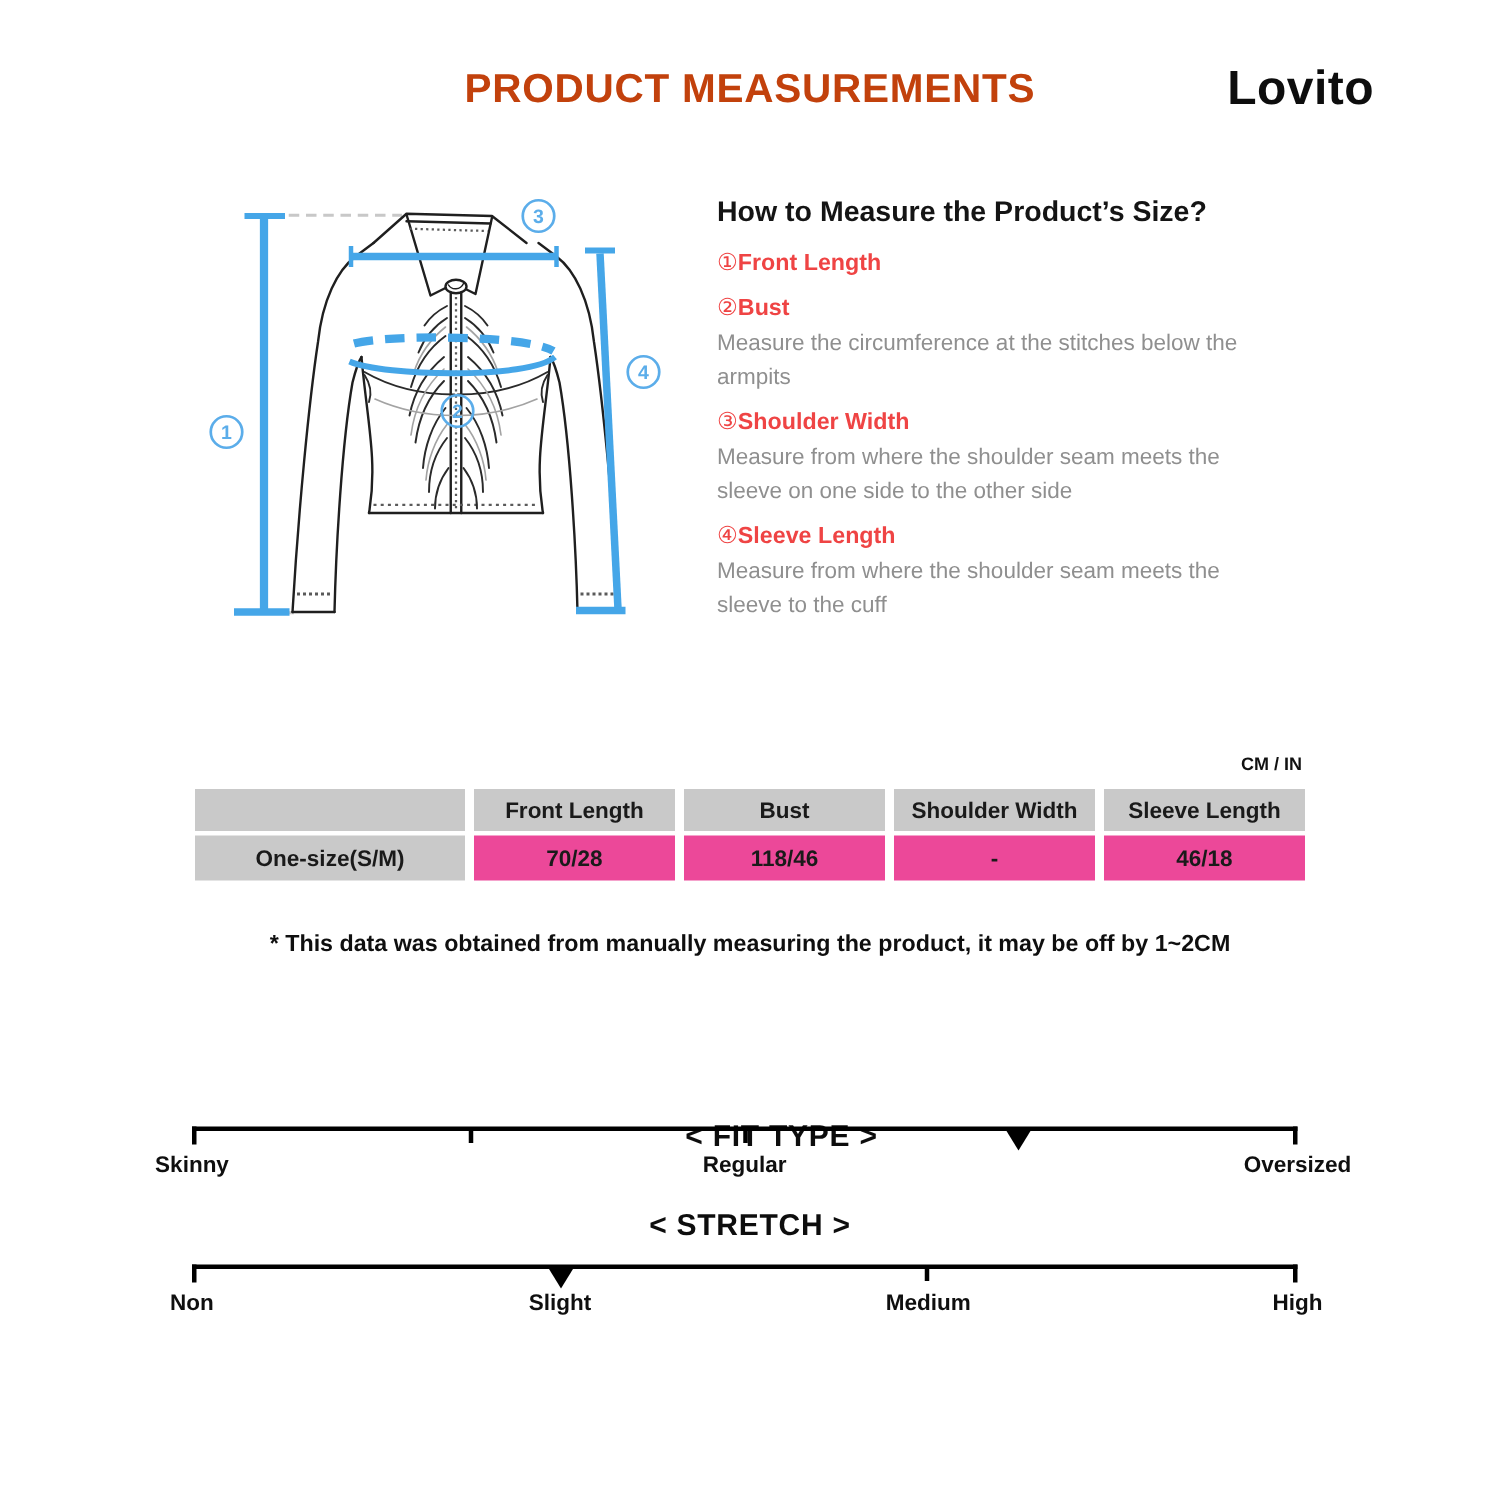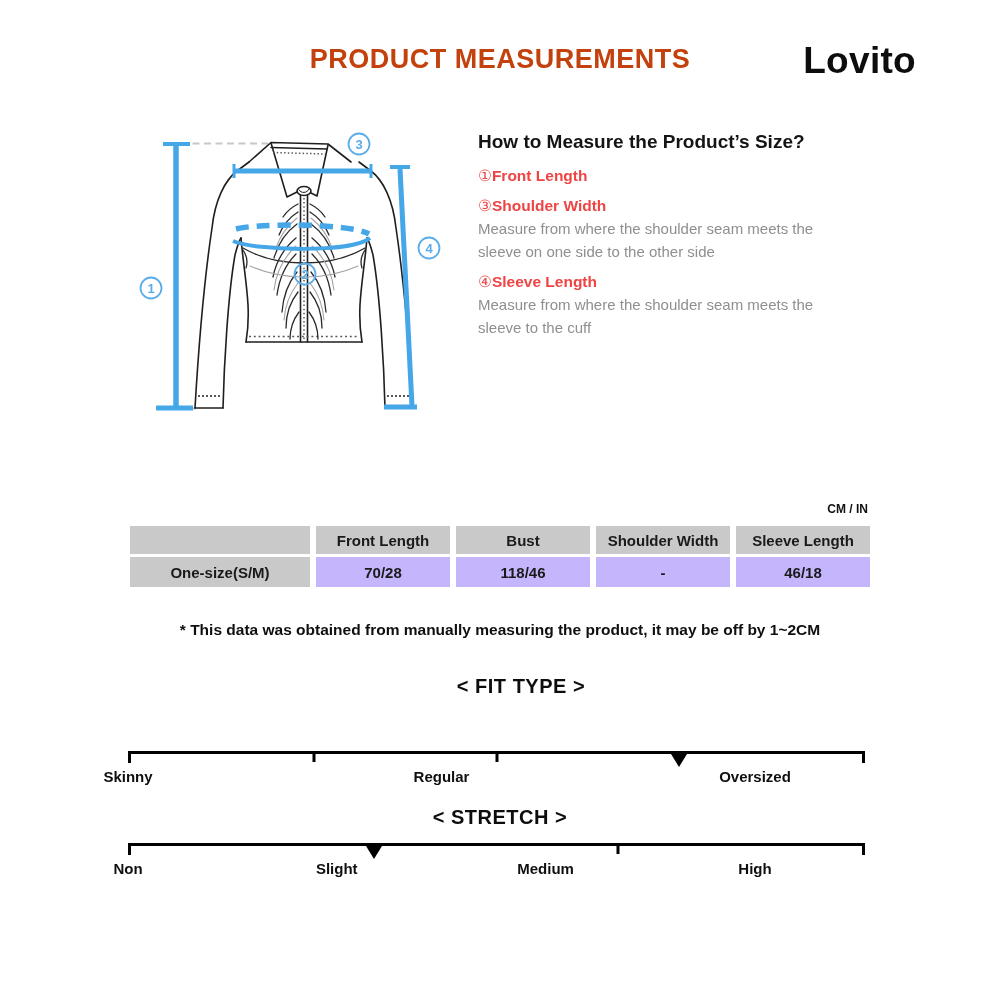--- a/index.html
+++ b/index.html
@@ -7,63 +7,63 @@
     width:1000px;height:1000px;position:relative;background:#ffffff;
     font-family:"Liberation Sans", sans-serif;color:#111;overflow:hidden;
   }
   .abs{position:absolute;}
   
   .page-title{
     left:0;right:0;top:44px;text-align:center;
     font-size:27px;font-weight:800;letter-spacing:.5px;color:#c2410c;
   }
   .brand{
-    top:40px;right:84px;font-size:37px;font-weight:800;letter-spacing:.3px;color:#0d0d0d;
+    top:40px;right:84px;font-size:32px;font-weight:800;letter-spacing:.3px;color:#0d0d0d;
   }
   
   .howto{left:478px;top:130px;width:412px;}
   .howto h2{margin:0 0 10px 0;font-size:19px;line-height:24px;font-weight:700;color:#141414;}
   .hm-item{margin:0 0 7px 0;}
   .hm-title{font-size:15.5px;line-height:23px;font-weight:700;color:#ef4444;margin:0;}
   .hm-title .circ{font-weight:400;}
   .hm-desc{font-size:15px;line-height:23px;color:#8f8f8f;margin:0;white-space:pre-line;}
   
   .unit-label{top:502px;right:132px;font-size:12px;font-weight:700;}
   
   .size-table{left:130px;top:526px;width:740px;}
   .t-row{display:flex;gap:6px;}
   .t-row + .t-row{margin-top:3px;align-items:flex-end;}
   .t-cell{
     display:flex;align-items:center;justify-content:center;
     font-size:15px;font-weight:600;color:#1a1a1a;
   }
   .t-head .t-cell{height:28px;background:#c9c9c9;}
-  .t-data .t-cell{height:30px;background:#c4b5fd;}
+  .t-data .t-cell{height:30px;background:#ec4899;}
   .t-data .t-cell.first{background:#c9c9c9;}
   .t-cell.first{width:180px;flex:none;}
   .t-cell:not(.first){flex:1;}
   
   .note{left:0;right:0;top:621px;text-align:center;font-size:15.5px;font-weight:700;color:#0f0f0f;}
   
   .scale-title{left:0;right:0;text-align:center;font-size:20px;font-weight:800;letter-spacing:.5px;color:#0d0d0d;}
   .scale-bar{
     left:128px;width:731px;height:9px;
     border-top:3px solid #000;border-left:3px solid #000;border-right:3px solid #000;
   }
   .tick{position:absolute;top:0;width:3px;height:8px;background:#000;transform:translateX(-50%);}
   .marker{
     position:absolute;top:0;width:0;height:0;transform:translateX(-50%);
     border-left:8.5px solid transparent;border-right:8.5px solid transparent;border-top:13px solid #000;
   }
-  .scale-labels{left:128px;width:627px;height:20px;}
+  .scale-labels{left:128px;width:737px;height:20px;}
   .scale-labels span{
     position:absolute;transform:translateX(-50%);white-space:nowrap;
     font-size:15px;font-weight:700;color:#0f0f0f;
   }
-  #fit-title{top:675px;padding-left:42px;} #fit-bar{top:751px;} #fit-labels{top:768px;}
+  #fit-title{top:747px;padding-left:42px;} #fit-bar{top:751px;} #fit-labels{top:768px;}
   #stretch-title{top:806px;} #stretch-bar{top:843px;} #stretch-labels{top:860px;}
 </style>
 </head>
 <body>
 
 <div class="abs page-title">PRODUCT MEASUREMENTS</div>
 <div class="abs brand">Lovito</div>
 
 <svg class="abs" style="left:130px;top:110px" width="330" height="330" viewBox="130 110 330 330">
 
@@ -182,20 +182,25 @@
   </g>
 </svg>
 
 <div class="abs howto">
   <h2>How to Measure the Product’s Size?</h2>
 
   <div class="hm-item">
     <p class="hm-title"><span class="circ">①</span><span>Front Length</span></p>
   </div>
   <div class="hm-item">
+    <p class="hm-title"><span class="circ">②</span><span>Bust</span></p>
+    <p class="hm-desc">Measure the circumference at the stitches below the
+armpits</p>
+  </div>
+  <div class="hm-item">
     <p class="hm-title"><span class="circ">③</span><span>Shoulder Width</span></p>
     <p class="hm-desc">Measure from where the shoulder seam meets the
 sleeve on one side to the other side</p>
   </div>
   <div class="hm-item">
     <p class="hm-title"><span class="circ">④</span><span>Sleeve Length</span></p>
     <p class="hm-desc">Measure from where the shoulder seam meets the
 sleeve to the cuff</p>
   </div>
 </div>

